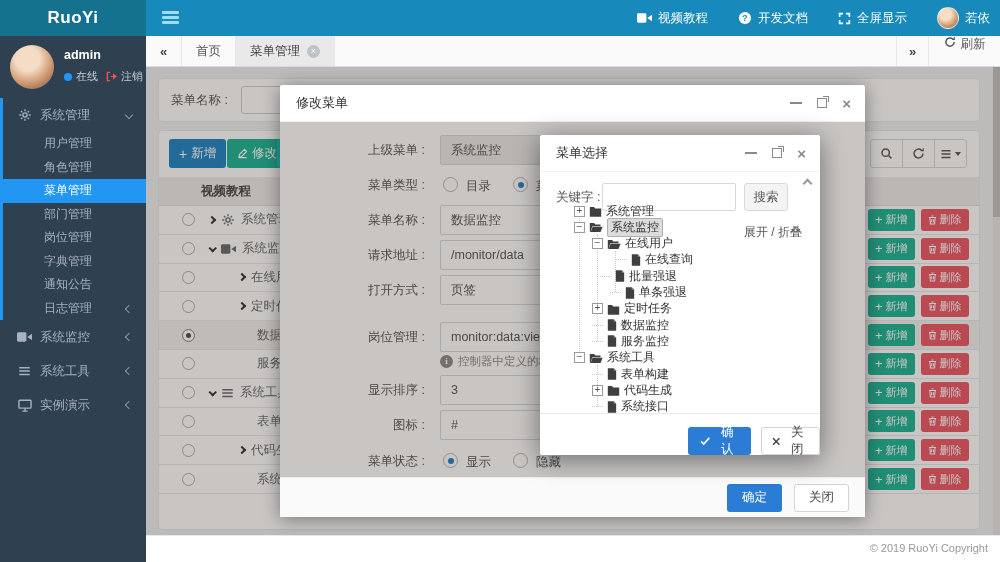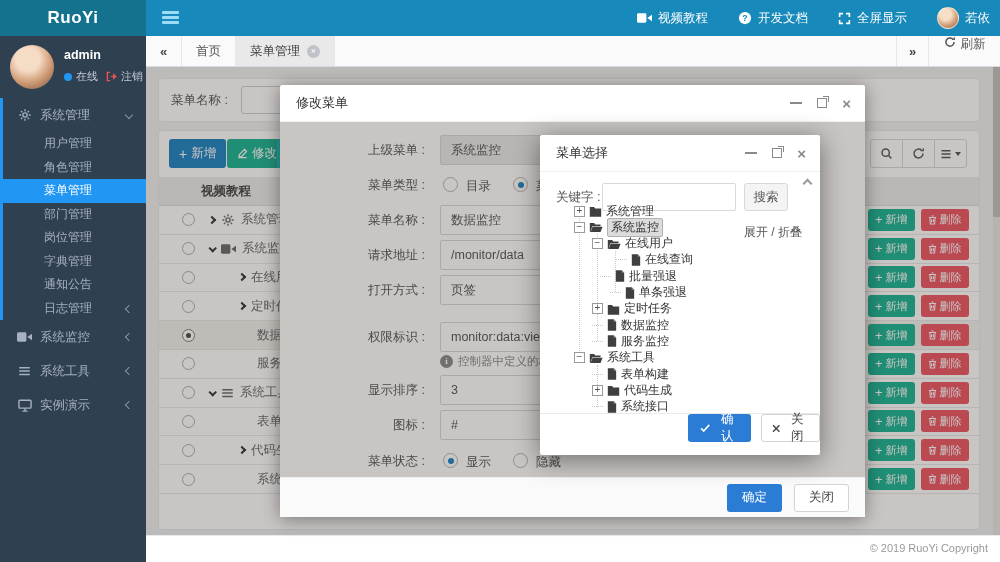--- a/index.html
+++ b/index.html
@@ -146,21 +146,21 @@
                border-left:2px solid #999; transform:rotate(45deg); }
   .exp-col { position:absolute; right:18px; top:54px; font-size:12px; color:#555; cursor:pointer; }
   .tnode { position:absolute; height:16px; display:flex; align-items:center; gap:4px; font-size:12px; color:#333; white-space:nowrap; }
   .tbox { width:11px; height:11px; border:1px solid #9a9a9a; background:#fff; font-size:10px; line-height:8px;
           text-align:center; color:#555; flex:none; cursor:pointer; }
   .tstub { width:11px; height:0; border-top:1px dotted #c9c9c9; flex:none; }
   .tlabel { cursor:pointer; }
   .tlabel.sel { background:#dcdcdc; border:1px solid #b0b0b0; border-radius:2px; padding:0 3px; }
   .vline { position:absolute; width:0; border-left:1px dotted #c9c9c9; }
   .m2-footer { position:absolute; left:0; bottom:0; width:280px; height:42px; border-top:1px solid #e9e9e9;
-               display:flex; align-items:flex-start; gap:10px; padding-left:148px; }
+               display:flex; align-items:flex-end; gap:10px; padding-left:148px; }
 </style>
 </head>
 <body>
 
 <div class="topbar">
   <div class="logo">RuoYi</div>
   <div class="hamburger">
       <span></span>
       <span></span>
       <span></span>
@@ -573,21 +573,21 @@
 
     <div class="f-label" style="top:83px">菜单名称 :</div>
     <input class="f-input" style="top: 83px;" value="数据监控">
 
     <div class="f-label" style="top:118px">请求地址 :</div>
     <input class="f-input" style="top: 118px;" value="/monitor/data">
 
     <div class="f-label" style="top:153px">打开方式 :</div>
     <div class="f-input" style="top:153px;line-height:28px">页签</div>
 
-    <div class="f-label" style="top:200px">权限标识 :</div>
+    <div class="f-label" style="top:200px">岗位管理 :</div>
     <input class="f-input" style="top: 200px;" value="monitor:data:view">
     <div class="f-note" style="top:232px">
       <span class="info-dot">i</span>
       <span>控制器中定义的权限</span>
     </div>
 
     <div class="f-label" style="top:253px">显示排序 :</div>
     <input class="f-input" style="top: 253px;" value="3">
 
     <div class="f-label" style="top:288px">图标 :</div>

